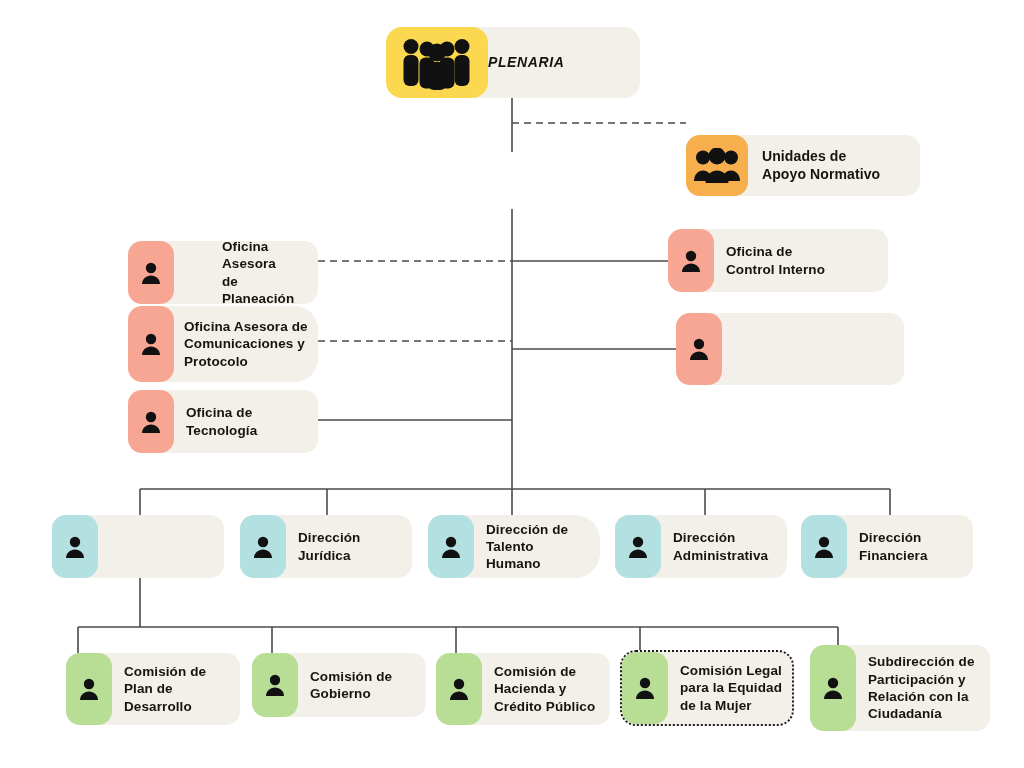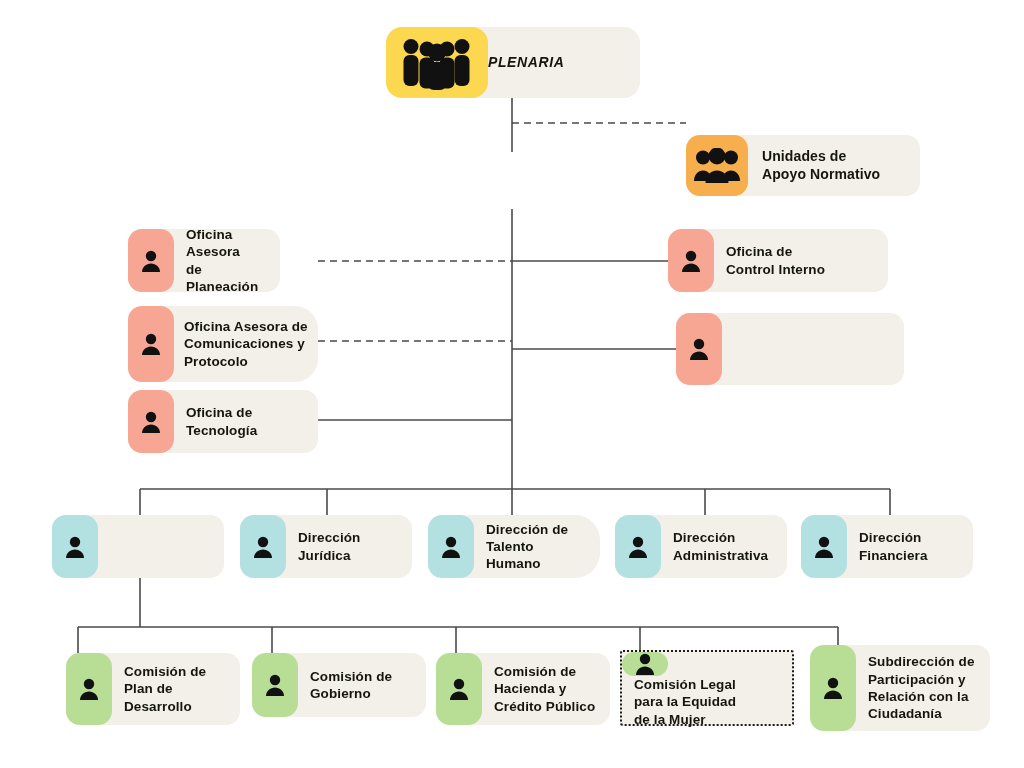--- a/index.html
+++ b/index.html
@@ -32,22 +32,21 @@
     position: absolute;
     z-index: 2;
     display: flex;
     align-items: stretch;
     background: #F3EFE9;
     border-radius: 14px;
     box-sizing: border-box;
   }
   .node.dotted {
     border: 2.5px dotted #1b1b1b;
-    border-radius: 3px;
-    flex-direction: column;
+    border-radius: 16px;
   }
   .node .badge {
     flex: 0 0 auto;
     border-radius: 14px;
     display: flex;
     align-items: center;
     justify-content: center;
     box-sizing: border-box;
   }
   .node .label {
@@ -153,21 +152,21 @@
           <circle cx="23" cy="8" r="8.5"></circle>
             <path d="M11.5 35c0-7.4 5.1-12.6 11.5-12.6S34.5 27.6 34.5 35z"></path>
         </g>
       </svg>
     </div>
     <div class="label">Unidades de
 Apoyo Normativo</div>
   </div>
 
 
-  <div class="node sm" style="left:128px; top:229px; width:152px; height:63px;">
+  <div class="node sm" style="left:128px; top:241px; width:190px; height:63px;gap:36px;">
     <div class="badge salmon">
       <svg width="22" height="24" viewBox="0 0 22 24">
         <g fill="#111111">
             <circle cx="11" cy="7" r="5.2"></circle>
             <path d="M2 23c0-5 4-8.6 9-8.6s9 3.6 9 8.6z"></path>
           </g>
       </svg>
     </div>
     <div class="label">Oficina Asesora
 de Planeación</div>

